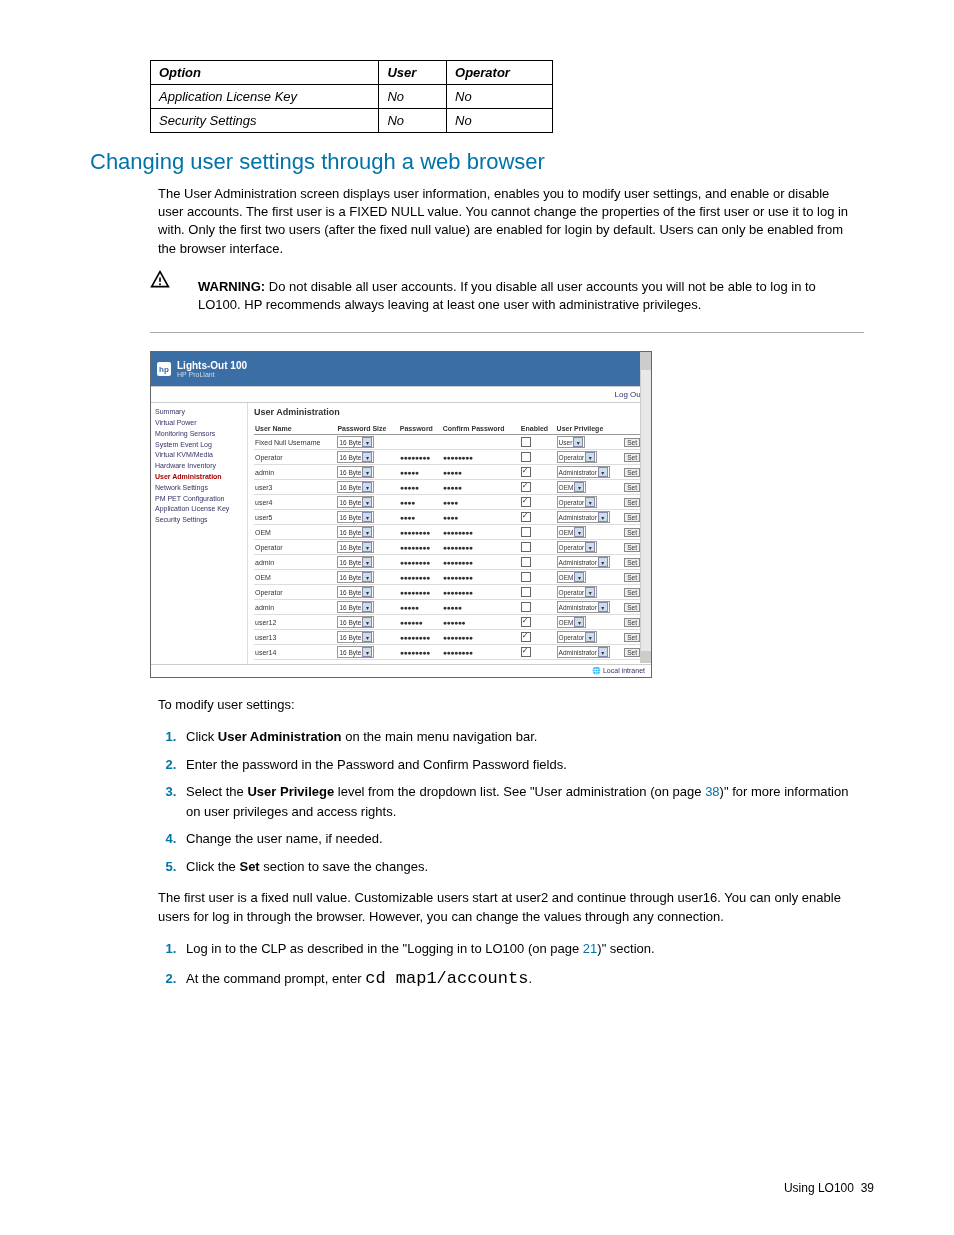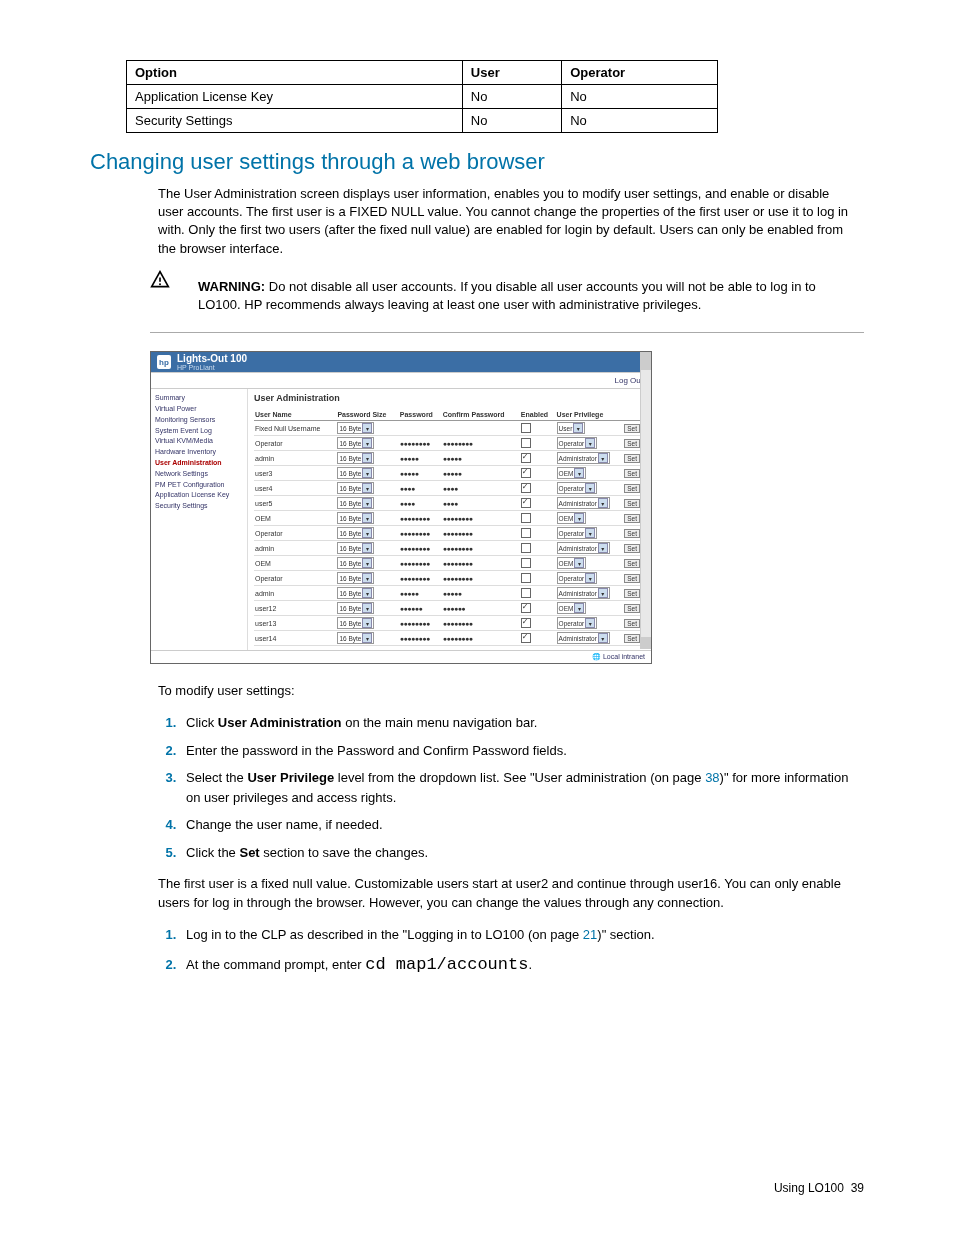--- a/index.html
+++ b/index.html
@@ -11,23 +11,24 @@
     color: #000;
   }
   .page {
     width: 954px;
     height: 1235px;
     padding: 60px 90px 40px 90px;
     box-sizing: border-box;
     position: relative;
   }
   .opt-table {
-    margin-left: 36px;
+    margin-left: 60px;
     border-collapse: collapse;
-    width: 592px;
+    width: 403px;
+    font-style: italic;
   }
   .opt-table th, .opt-table td {
     border: 1px solid #000;
     padding: 4px 8px;
     text-align: left;
     font-size: 13px;
   }
   .opt-table th { font-weight: bold; }
   h2.section {
     font-family: "Trebuchet MS", "Futura", Arial, sans-serif;
@@ -56,21 +57,21 @@
     width: 500px;
     border: 1px solid #666;
     font-size: 8px;
     color: #333;
     background: #fff;
     position: relative;
   }
   .ss-header {
     background: #3b6ea5;
     color: #fff;
-    padding: 1px 6px;
+    padding: 8px 6px;
     font-weight: bold;
     font-size: 10px;
     display: flex;
     align-items: center;
     gap: 6px;
   }
   .ss-logo {
     width:14px;height:14px;background:#fff;border-radius:2px;
     display:flex;align-items:center;justify-content:center;color:#3b6ea5;font-size:8px;font-weight:bold;
   }
@@ -124,21 +125,21 @@
     margin-left: 60px;
     padding-left: 30px;
     line-height:1.5;
   }
   ol.steps li { margin-bottom: 8px; padding-left:6px;}
   ol.steps li::marker { color:#0073a8; font-weight:bold;}
   .link-num { color:#0073a8;}
   code { font-family: "Courier New", monospace; font-size:17px;}
   .footer {
     position:absolute;
-    bottom: 40px; right: 90px;
+    bottom: 40px; right: 80px;
     font-size: 12px;
   }
 </style>
 </head>
 <body>
 
 <div class="page">
 
   <table class="opt-table">
     <thead>

